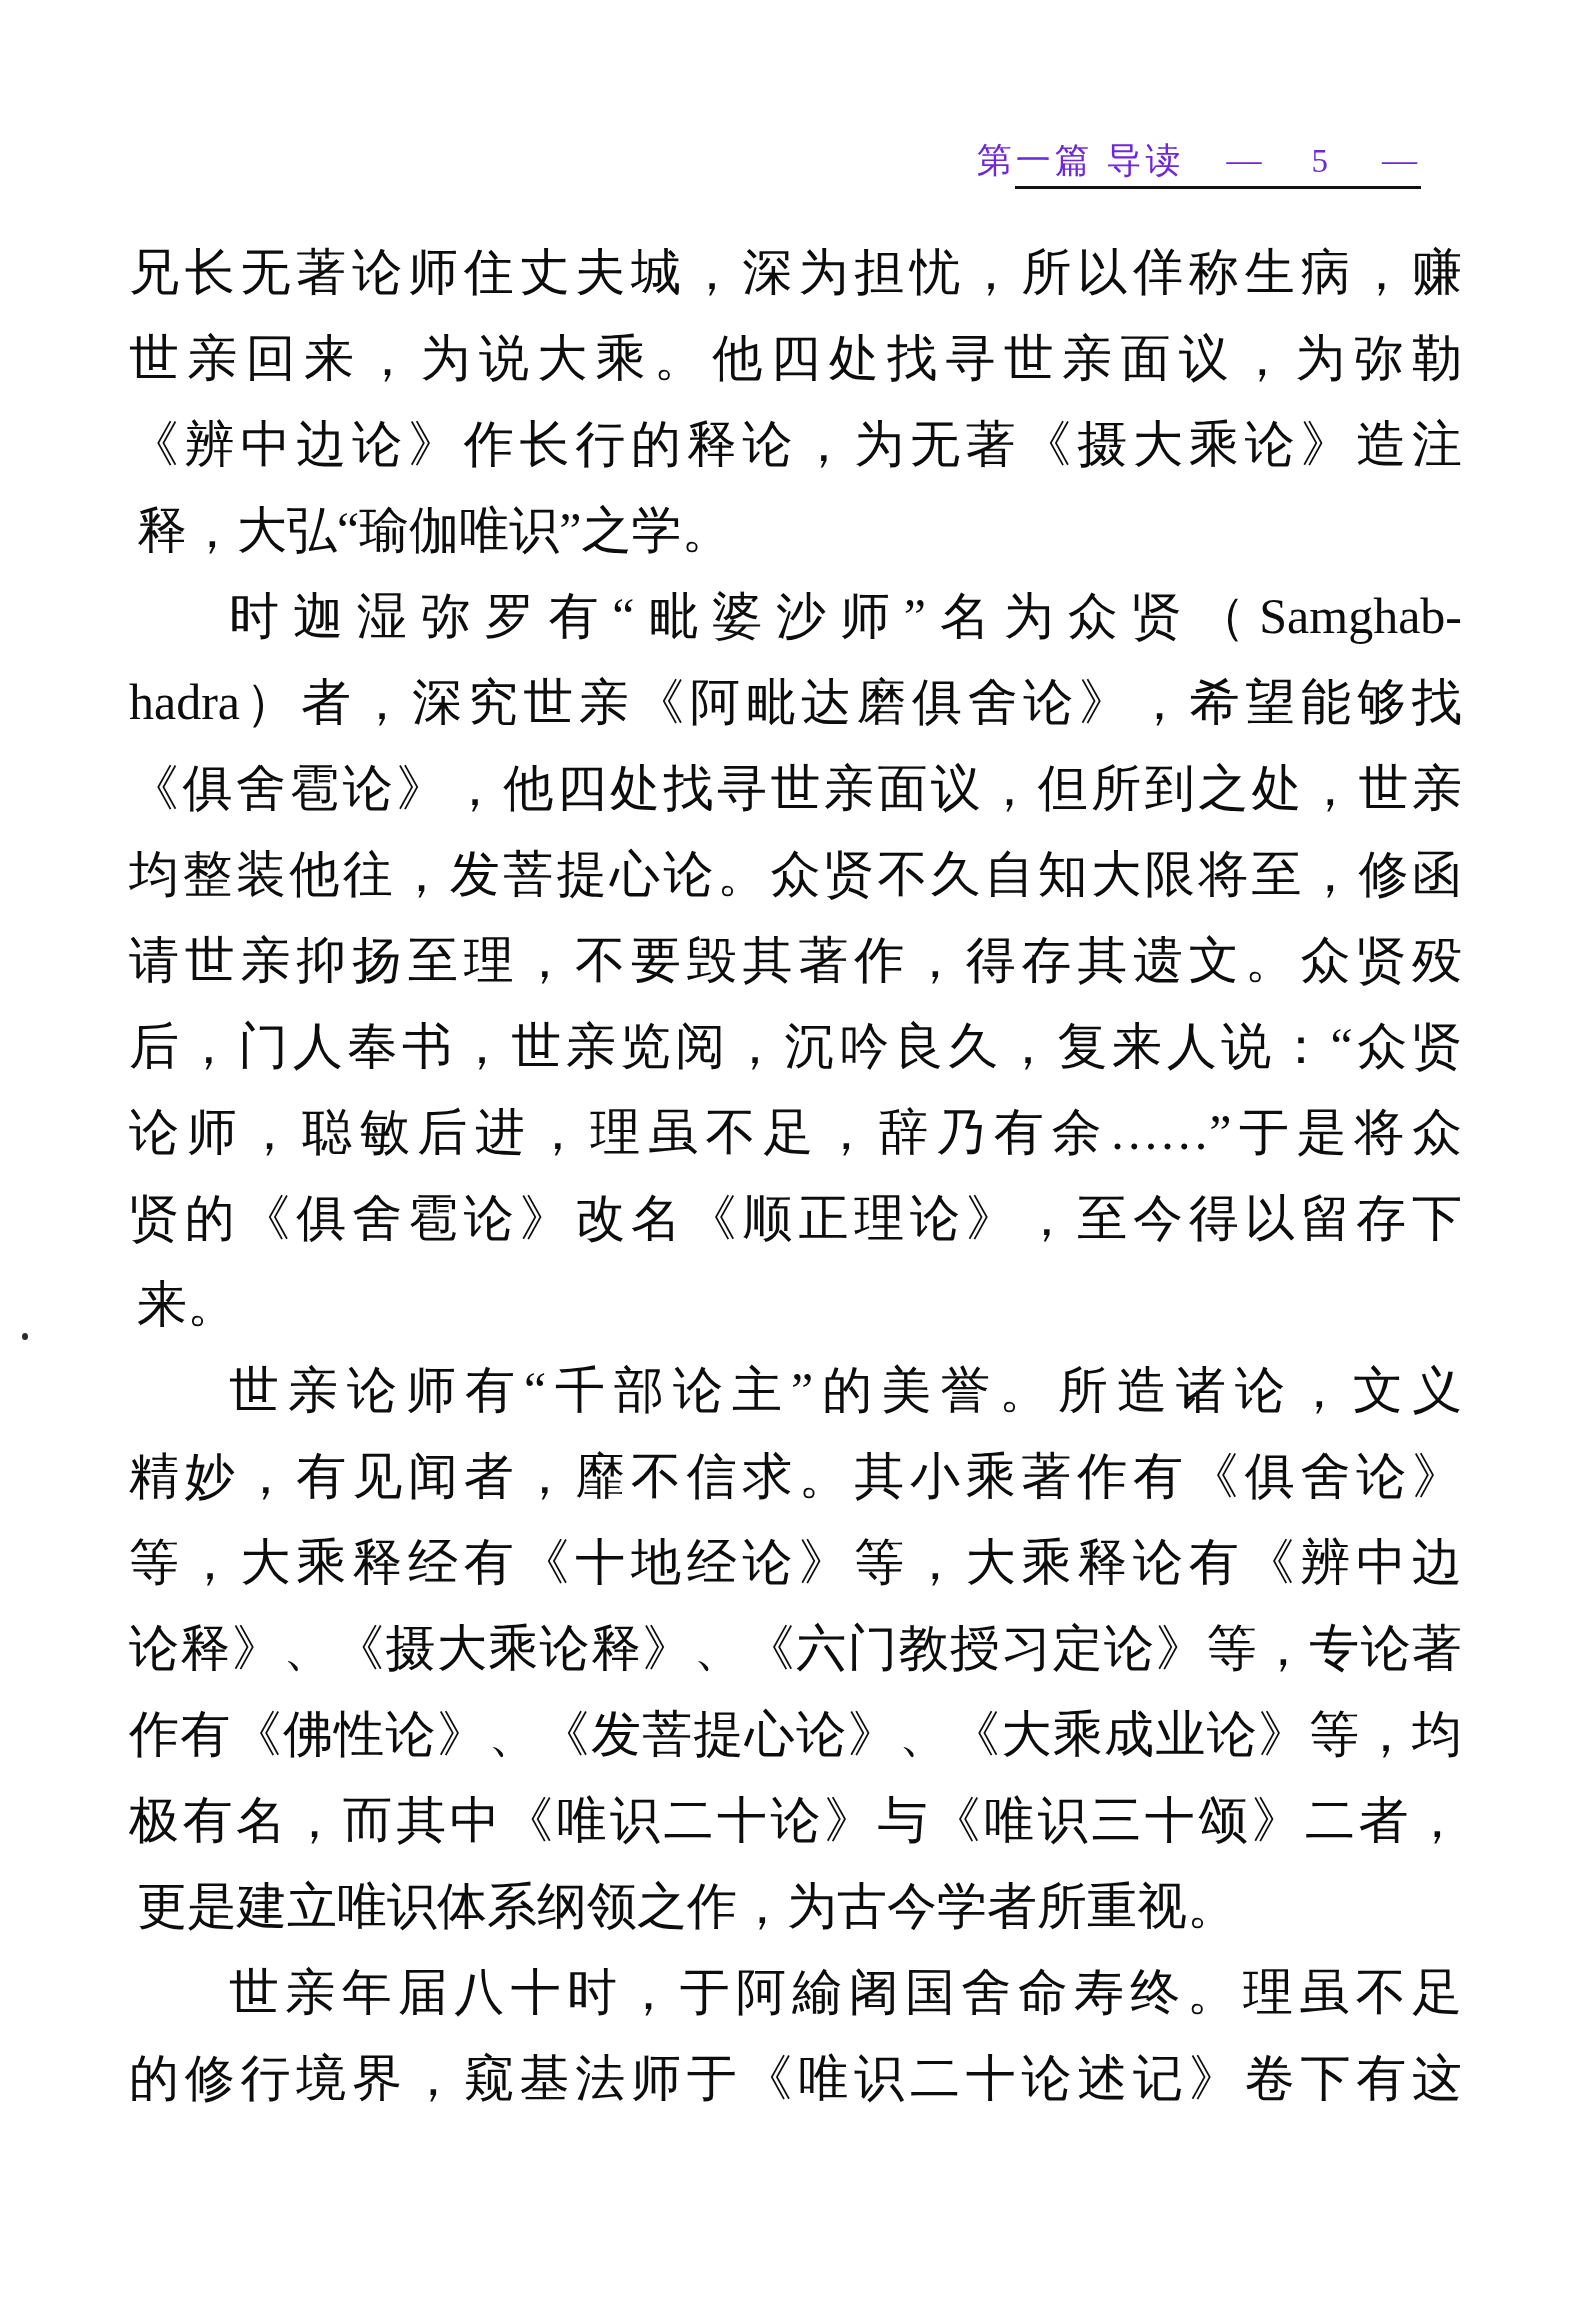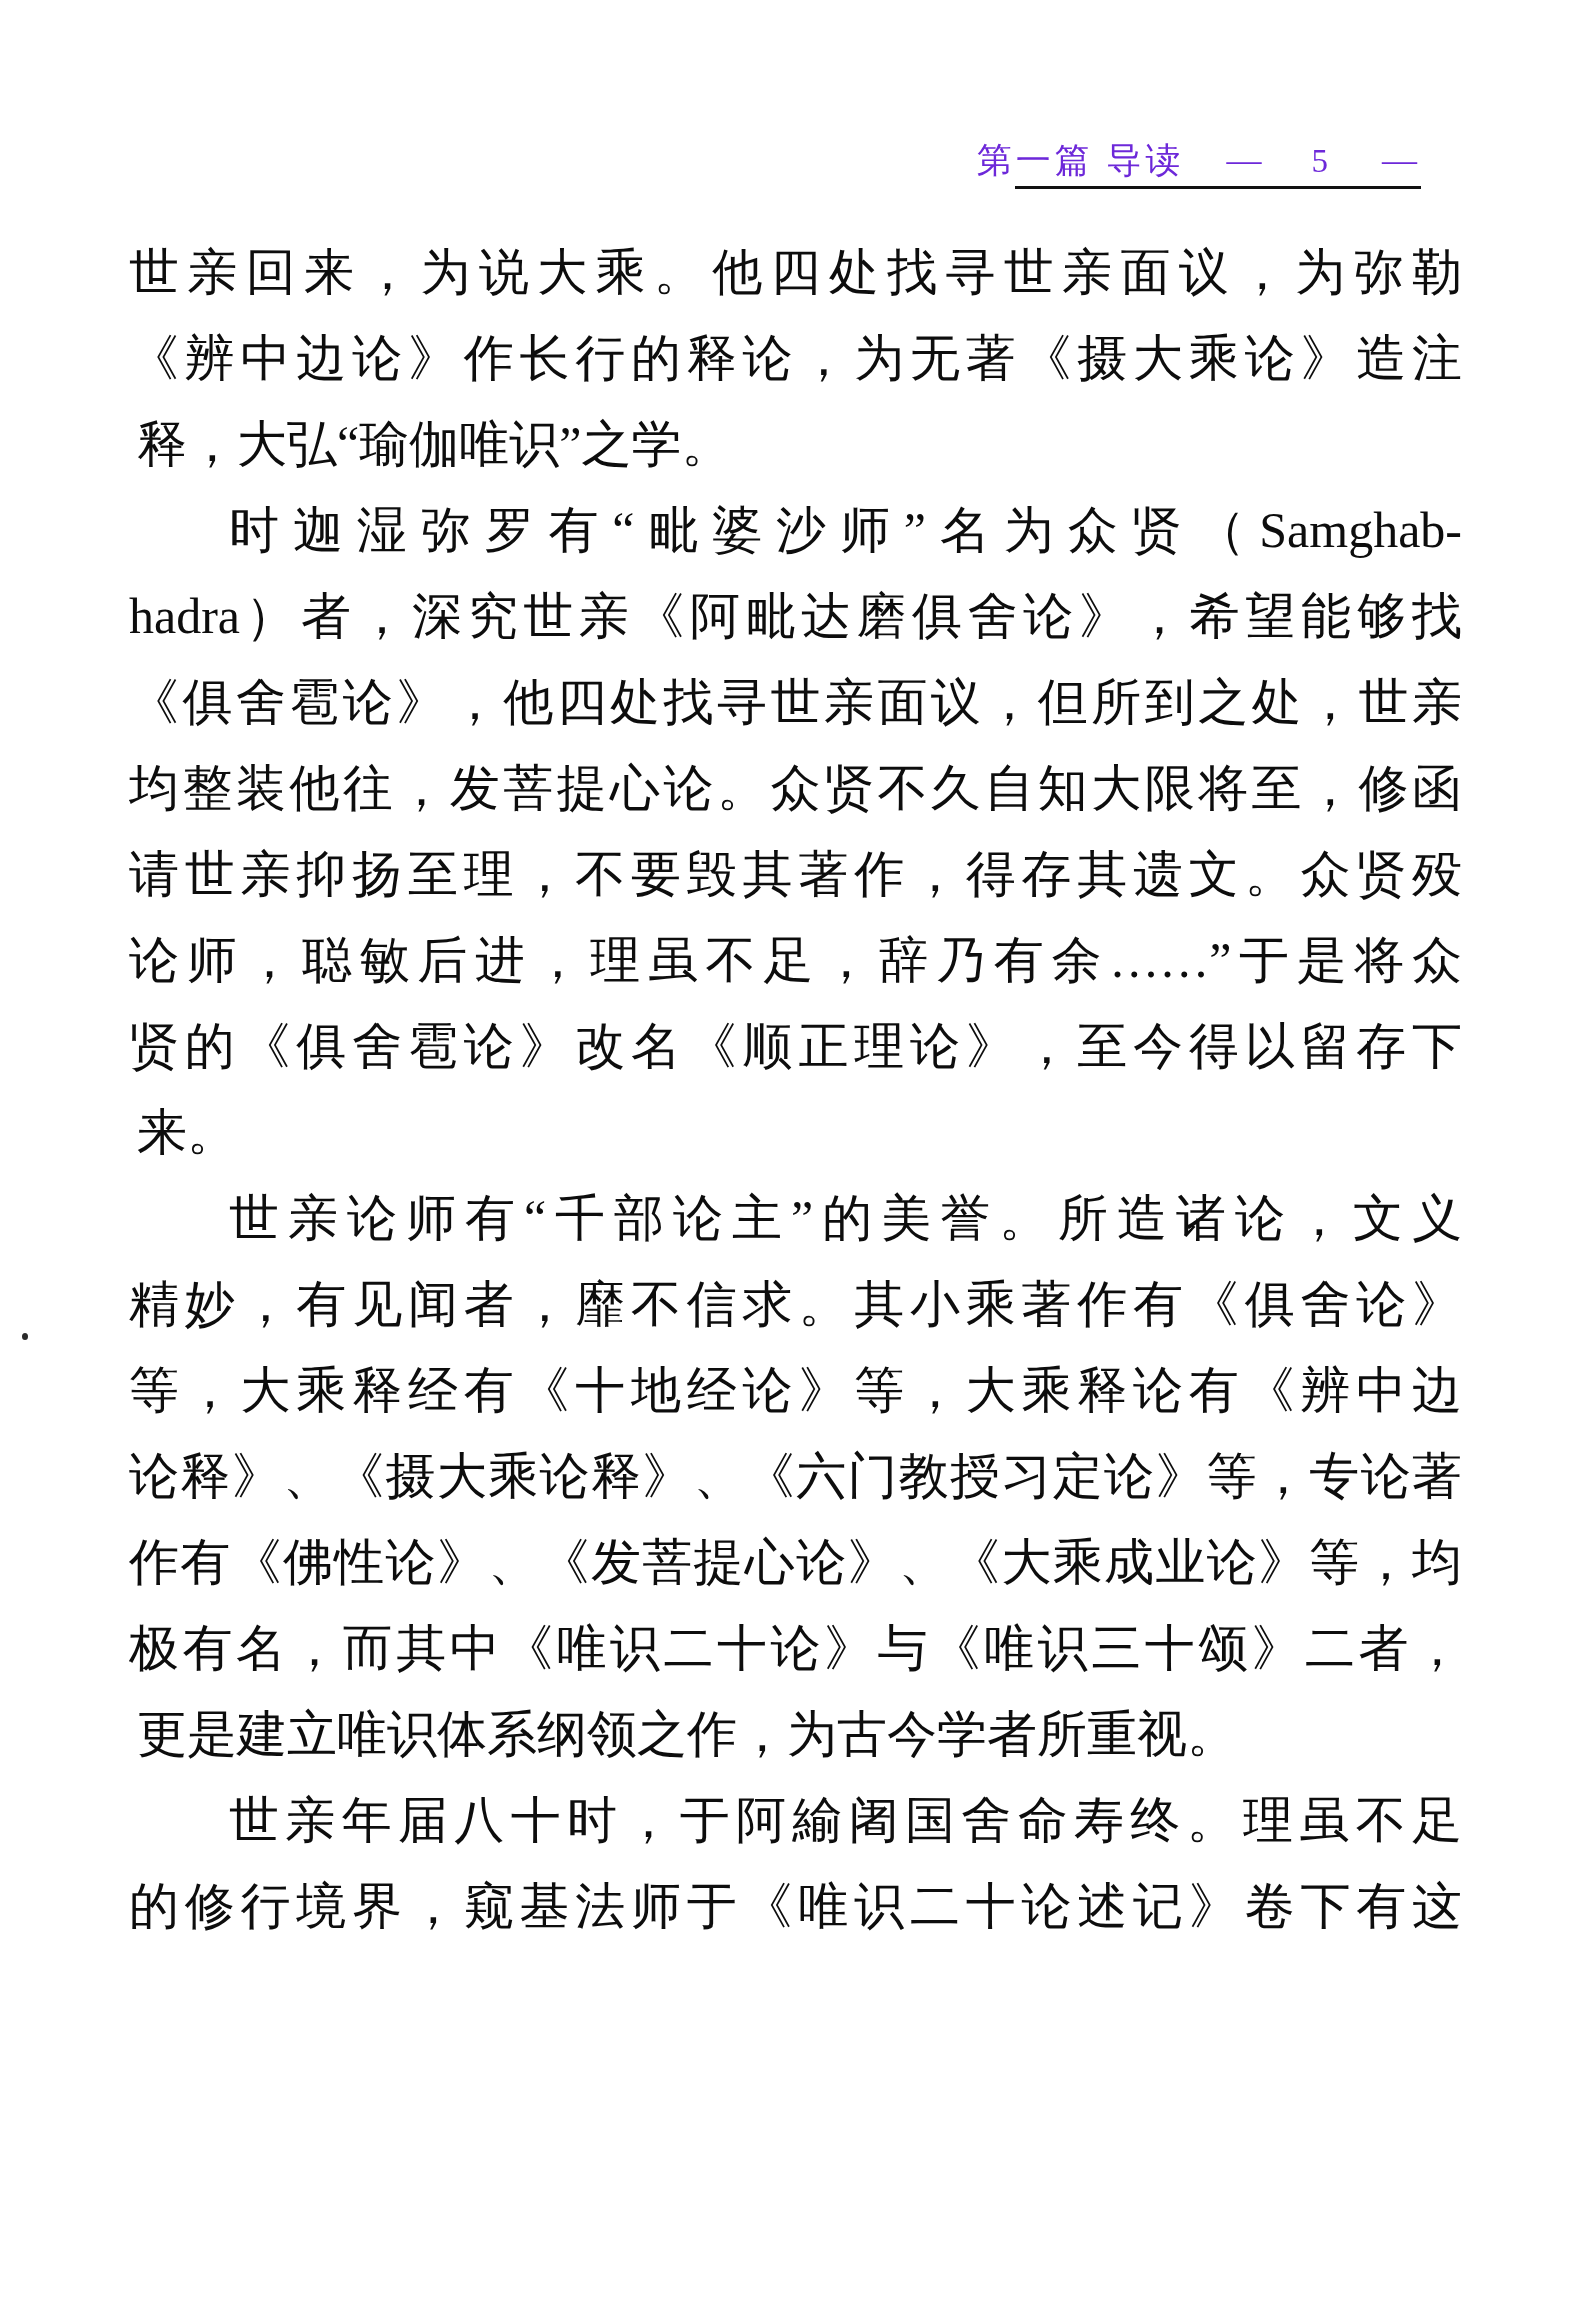--- a/index.html
+++ b/index.html
@@ -70,28 +70,30 @@
 </style>
 </head>
 <body>
 
 <div class="page-header">
   <span>第一篇 导读</span><span class="sep">—</span><span class="pagenum">5</span><span class="sep sep2">—</span>
 </div>
 <div class="header-rule"></div>
 
 <div class="body-text">
+  <div class="line">兄长无著论师住丈夫城，深为担忧，所以佯称生病，赚</div>
   <div class="line">世亲回来，为说大乘。他四处找寻世亲面议，为弥勒</div>
   <div class="line">《辨中边论》作长行的释论，为无著《摄大乘论》造注</div>
   <div class="line end">释，大弘“瑜伽唯识”之学。</div>
   <div class="line indent">时迦湿弥罗有“毗婆沙师”名为众贤（Samghab-</div>
   <div class="line">hadra）者，深究世亲《阿毗达磨俱舍论》，希望能够找</div>
   <div class="line">《俱舍雹论》，他四处找寻世亲面议，但所到之处，世亲</div>
   <div class="line">均整装他往，发菩提心论。众贤不久自知大限将至，修函</div>
   <div class="line">请世亲抑扬至理，不要毁其著作，得存其遗文。众贤殁</div>
+  <div class="line">后，门人奉书，世亲览阅，沉吟良久，复来人说：“众贤</div>
   <div class="line">论师，聪敏后进，理虽不足，辞乃有余……”于是将众</div>
   <div class="line">贤的《俱舍雹论》改名《顺正理论》，至今得以留存下</div>
   <div class="line end">来。</div>
   <div class="line indent">世亲论师有“千部论主”的美誉。所造诸论，文义</div>
   <div class="line">精妙，有见闻者，靡不信求。其小乘著作有《俱舍论》</div>
   <div class="line">等，大乘释经有《十地经论》等，大乘释论有《辨中边</div>
   <div class="line">论释》、《摄大乘论释》、《六门教授习定论》等，专论著</div>
   <div class="line">作有《佛性论》、《发菩提心论》、《大乘成业论》等，均</div>
   <div class="line">极有名，而其中《唯识二十论》与《唯识三十颂》二者，</div>
   <div class="line end">更是建立唯识体系纲领之作，为古今学者所重视。</div>

